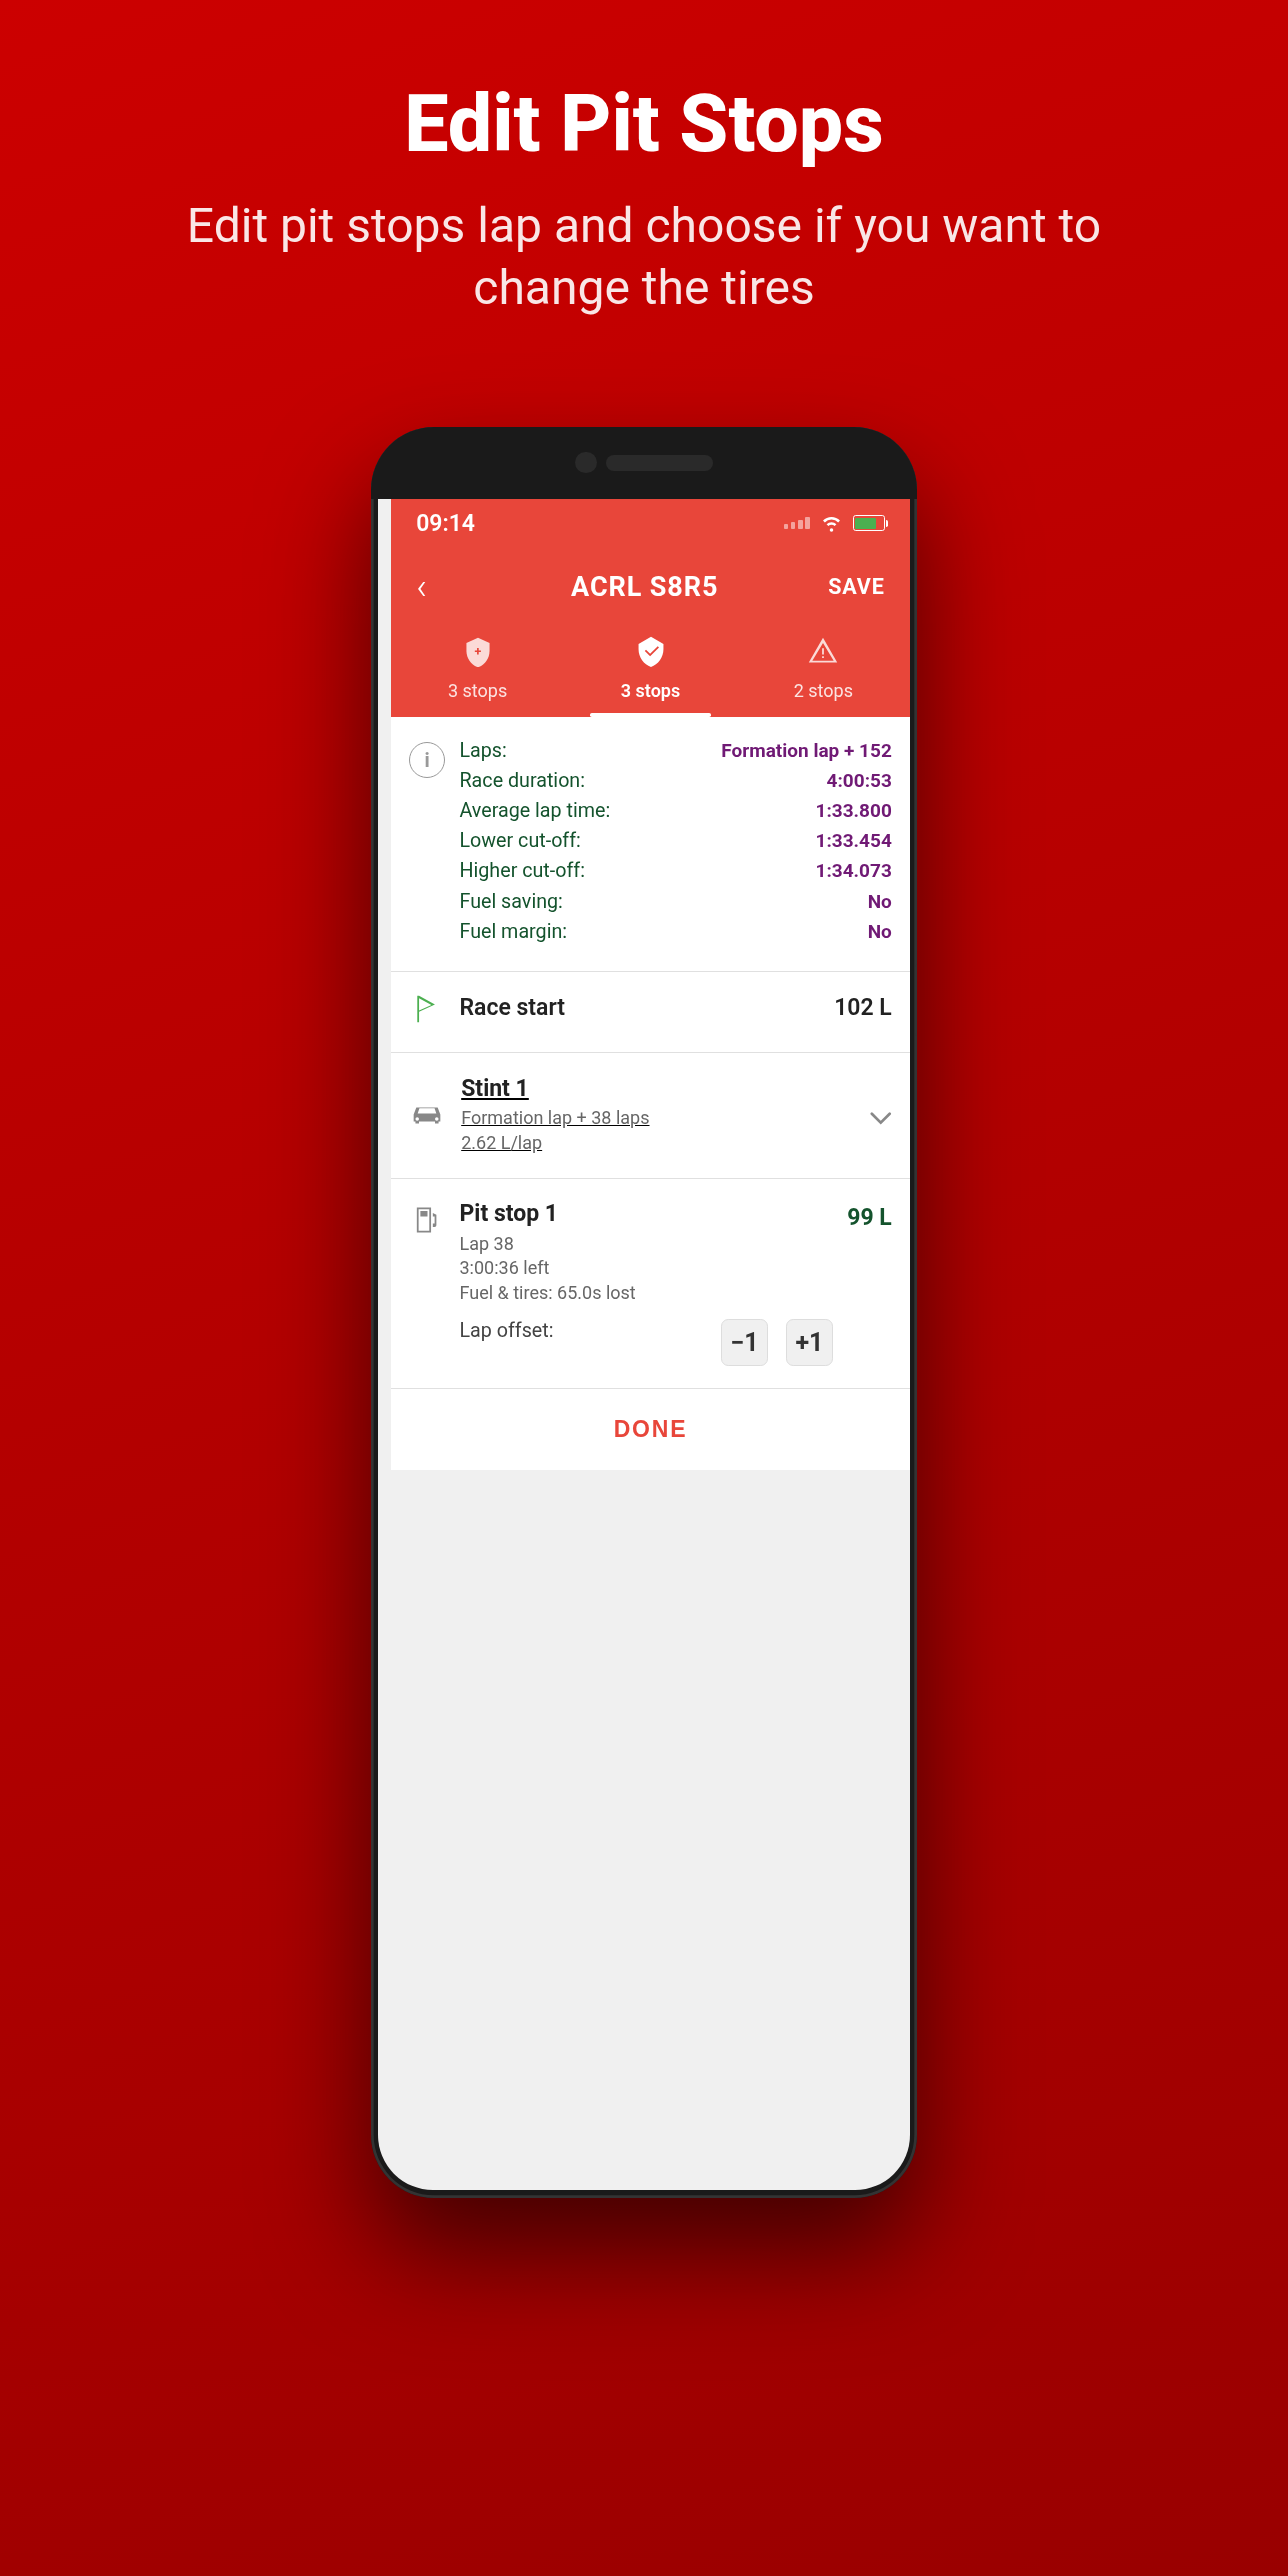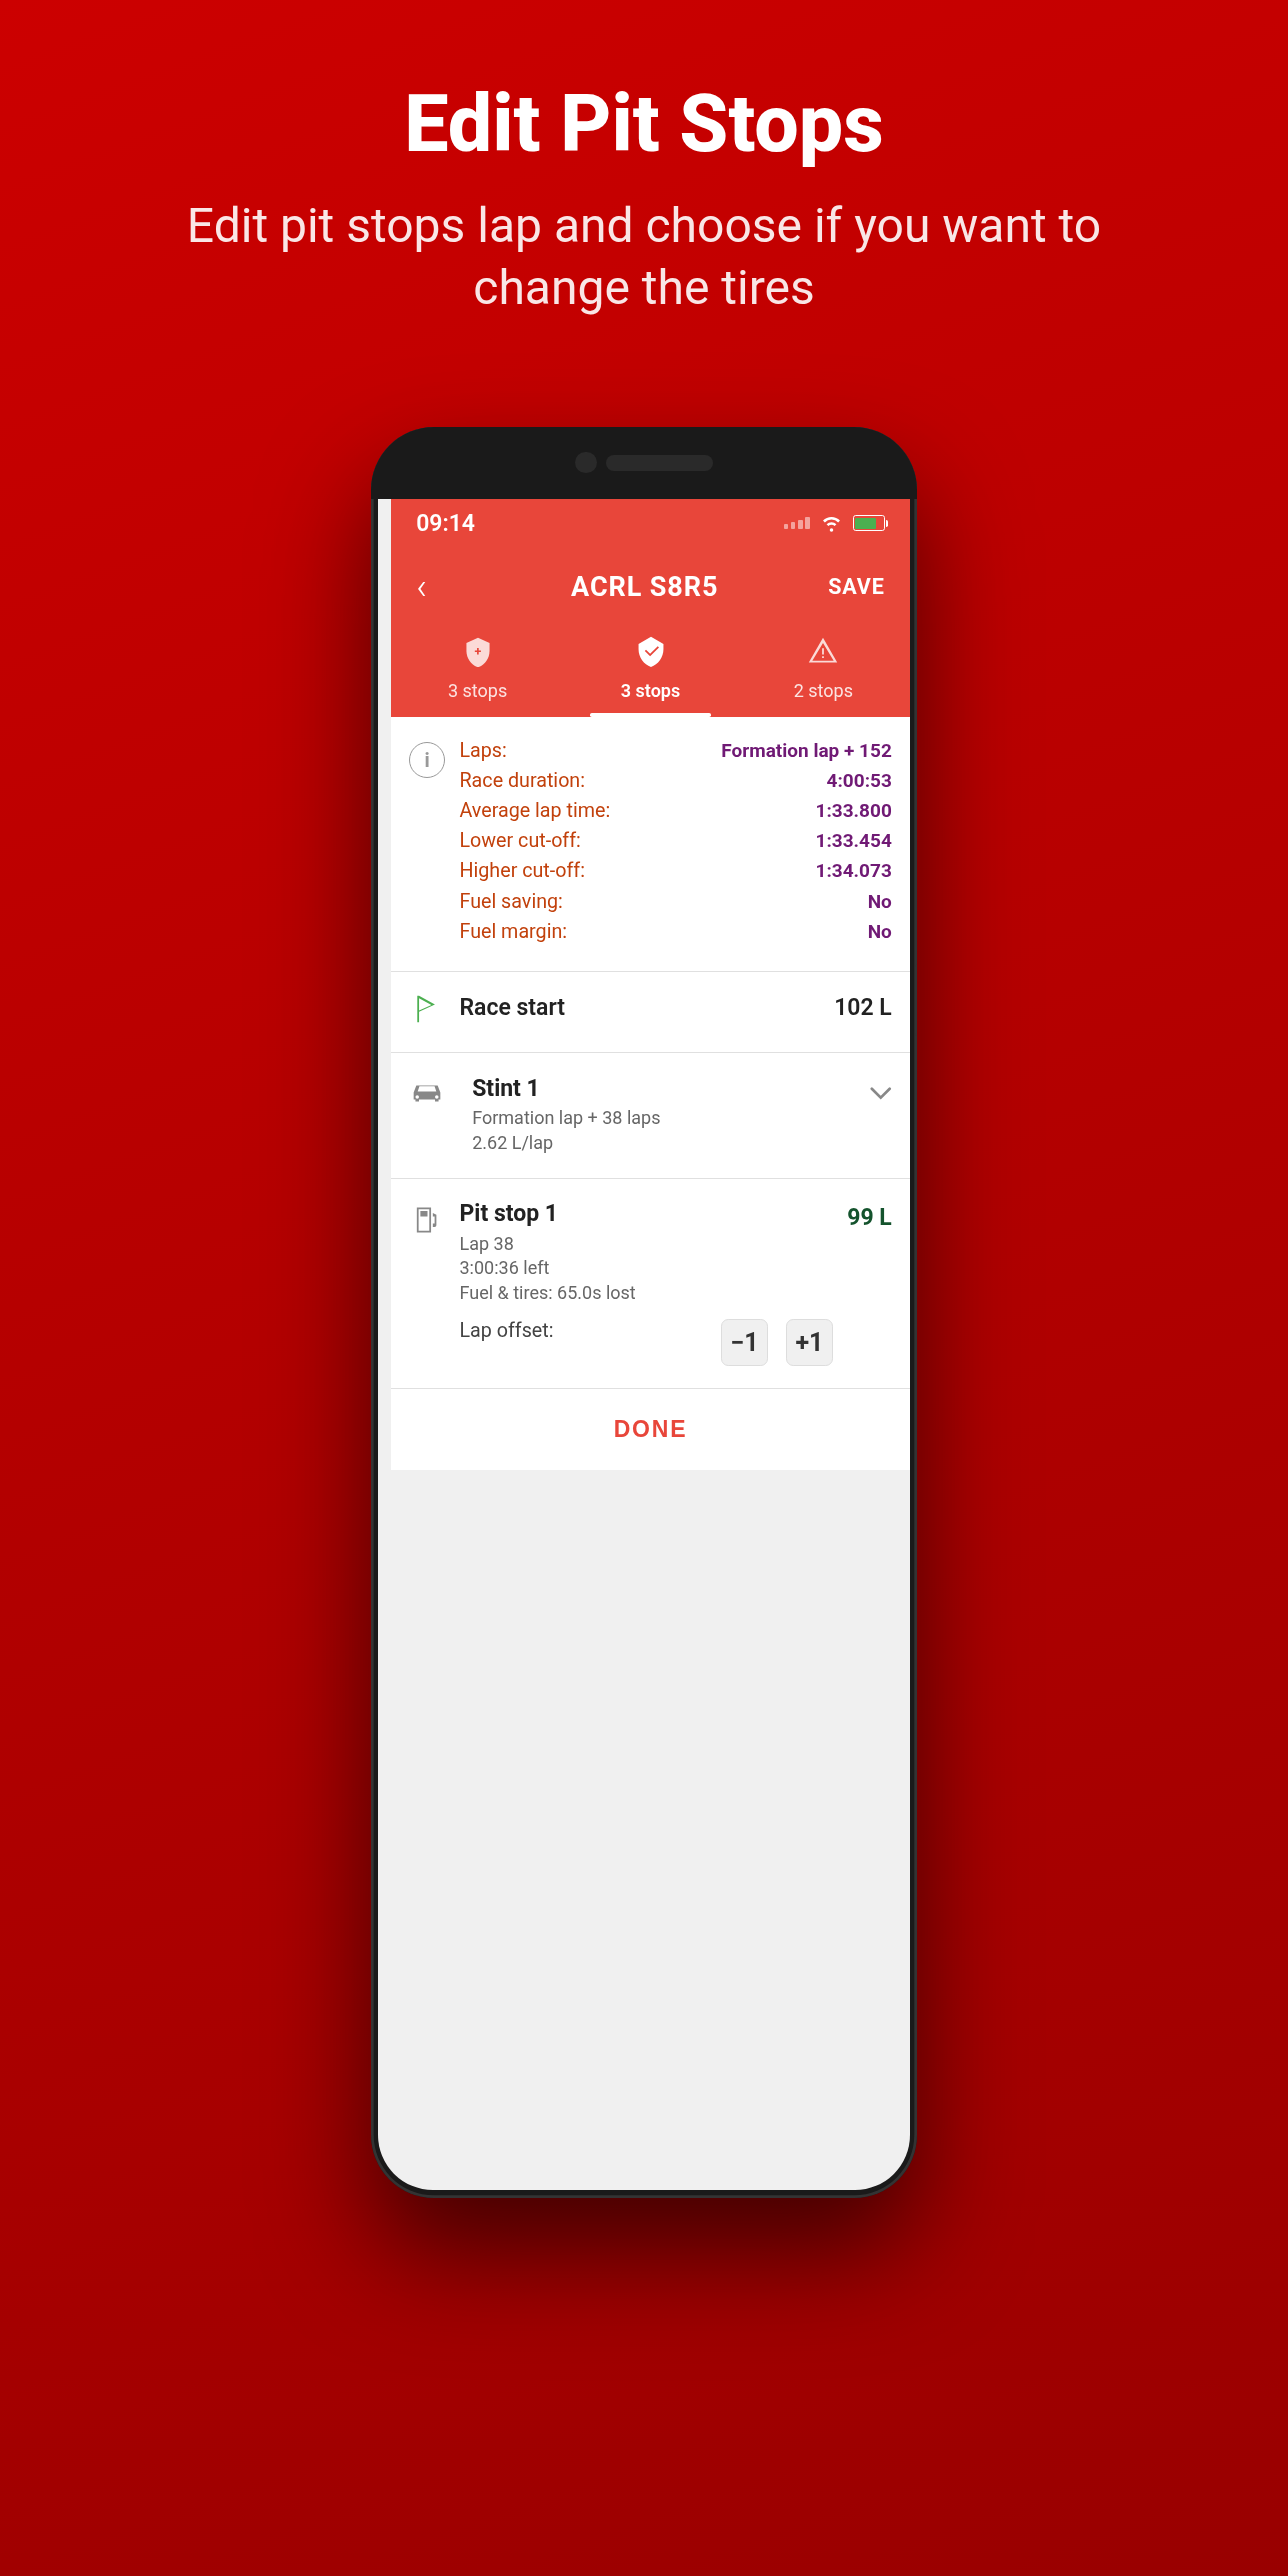--- a/index.html
+++ b/index.html
@@ -252,21 +252,21 @@
     }
     .info-rows {
       flex: 1;
     }
     .info-row {
       display: flex;
       justify-content: space-between;
       margin-bottom: 7.2px;
     }
     .info-label {
-      color: #c2410c;
+      color: #14532d;
       font-size: 19.7px;
     }
     .info-value {
       color: #701a75;
       font-size: 19px;
       font-weight: 700;
     }
 
     
     .section-row {
@@ -291,24 +291,25 @@
     .section-value {
       font-size: 23px;
       font-weight: 600;
       color: #222;
     }
 
     
     .stint-section {
       background: #fff;
       display: flex;
-      align-items: flex-start;
+      align-items: center;
       padding: 21.5px 18px;
       border-bottom: 0.9px solid #e0e0e0;
-      gap: 27px;
+      gap: 16px;
+      text-decoration: underline;
     }
     .stint-car-icon {
       font-size: 29px;
       width: 36px;
       text-align: center;
       flex-shrink: 0;
       color: #888;
       margin-top: 3.6px;
     }
     .stint-info {

